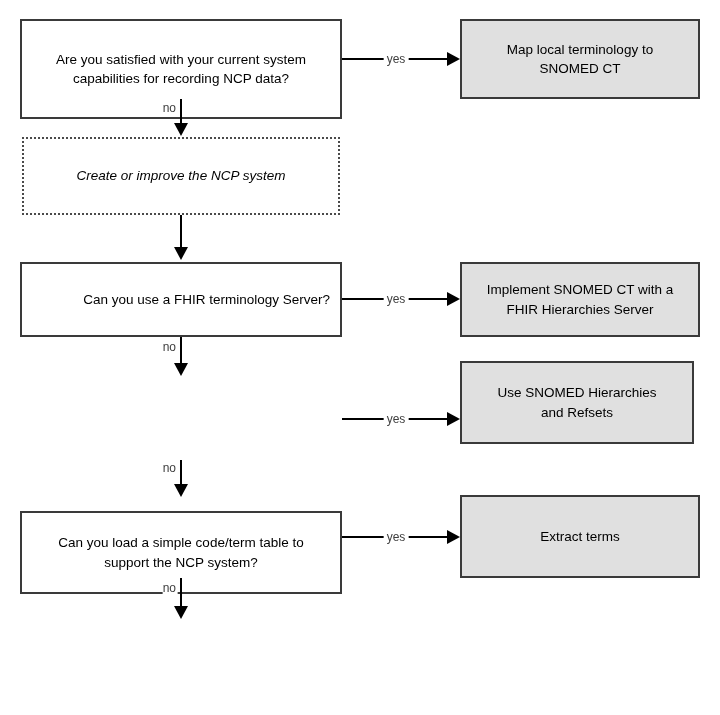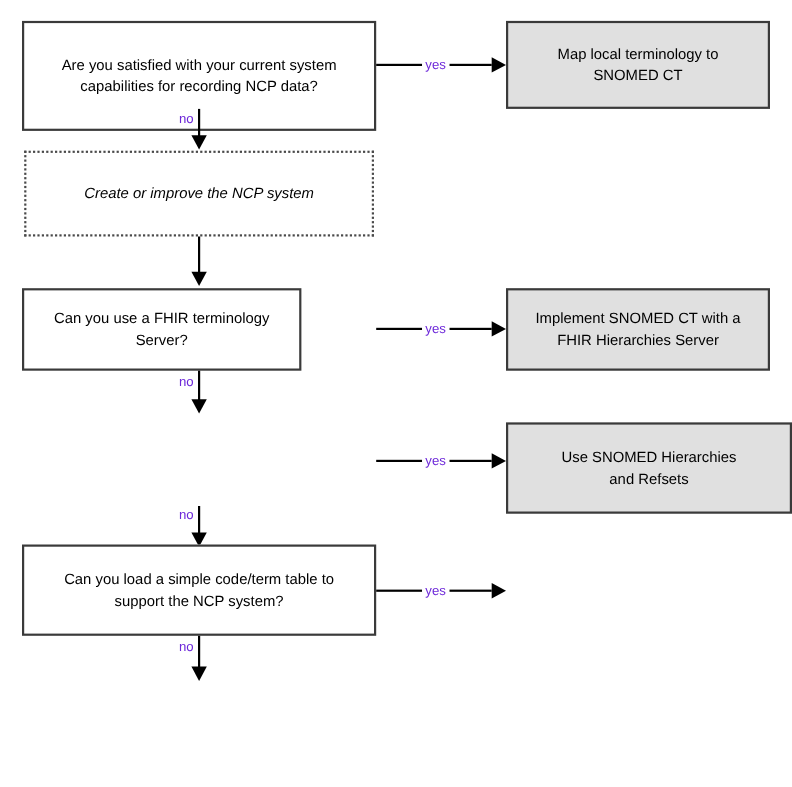--- a/index.html
+++ b/index.html
@@ -75,21 +75,21 @@
   }
   .arrowhead.right {
     border-top: 7px solid transparent;
     border-bottom: 7px solid transparent;
     border-left: 13px solid #000000;
   }
 
   .edge-label {
     position: absolute;
     font-size: 12px;
-    color: #6d28d9;
+    color: #404040;
     background: #ffffff;
     line-height: 1;
     padding: 0 3px;
     white-space: nowrap;
   }
   .edge-label.yes {
     transform: translate(-50%, -50%);
   }
   .edge-label.no {
     transform: translate(-100%, 0);
@@ -119,21 +119,21 @@
   <div class="arrowhead down" style="left:174px; top:123px;"></div>
   <div class="edge-label no" style="left:178px; top:102px;">no</div>
 
   <div class="node process-dashed" style="left:22px; top:137px; width:318px; height:78px;text-align:right;">
     <span class="label">Create or improve the NCP system</span>
   </div>
 
   <div class="conn v" style="left:180px; top:215px; height:34px;"></div>
   <div class="arrowhead down" style="left:174px; top:247px;"></div>
 
-  <div class="node decision" style="left:20px; top:262px; width:254px; height:75px;">
+  <div class="node decision" style="left:20px; top:262px; width:322px; height:75px;justify-content:flex-end;">
     <span class="label">Can you use a FHIR terminology Server?</span>
   </div>
 
   <div class="conn h" style="left:342px; top:298px; width:105px;"></div>
   <div class="arrowhead right" style="left:447px; top:292px;"></div>
   <div class="edge-label yes" style="left:396px; top:299px;">yes</div>
 
   <div class="node action" style="left:460px; top:262px; width:240px; height:75px;">
     <span class="label">Implement SNOMED CT with a
 FHIR Hierarchies Server</span>
@@ -141,37 +141,40 @@
 
   <div class="conn v" style="left:180px; top:337px; height:28px;"></div>
   <div class="arrowhead down" style="left:174px; top:363px;"></div>
   <div class="edge-label no" style="left:178px; top:341px;">no</div>
 
 
   <div class="conn h" style="left:342px; top:418px; width:105px;"></div>
   <div class="arrowhead right" style="left:447px; top:412px;"></div>
   <div class="edge-label yes" style="left:396px; top:419px;">yes</div>
 
-  <div class="node action" style="left:460px; top:384px; width:260px; height:83px;">
+  <div class="node action" style="left:460px; top:361px; width:234px; height:83px;">
     <span class="label">Use SNOMED Hierarchies
 and Refsets</span>
   </div>
 
   <div class="conn v" style="left:180px; top:460px; height:26px;"></div>
   <div class="arrowhead down" style="left:174px; top:484px;"></div>
   <div class="edge-label no" style="left:178px; top:462px;">no</div>
 
-  <div class="node decision" style="left:20px; top:495px; width:322px; height:83px;">
+  <div class="node decision" style="left:20px; top:511px; width:322px; height:83px;">
     <span class="label">Can you load a simple code/term table to
 support the NCP system?</span>
   </div>
 
   <div class="conn h" style="left:342px; top:536px; width:105px;"></div>
   <div class="arrowhead right" style="left:447px; top:530px;"></div>
   <div class="edge-label yes" style="left:396px; top:537px;">yes</div>
 
+  <div class="node action" style="left:460px; top:495px; width:240px; height:83px;">
+    <span class="label">Extract terms</span>
+  </div>
 
   <div class="conn v" style="left:180px; top:578px; height:30px;"></div>
   <div class="arrowhead down" style="left:174px; top:606px;"></div>
   <div class="edge-label no" style="left:178px; top:582px;">no</div>
 
 
 </div>
 
 </body></html>

